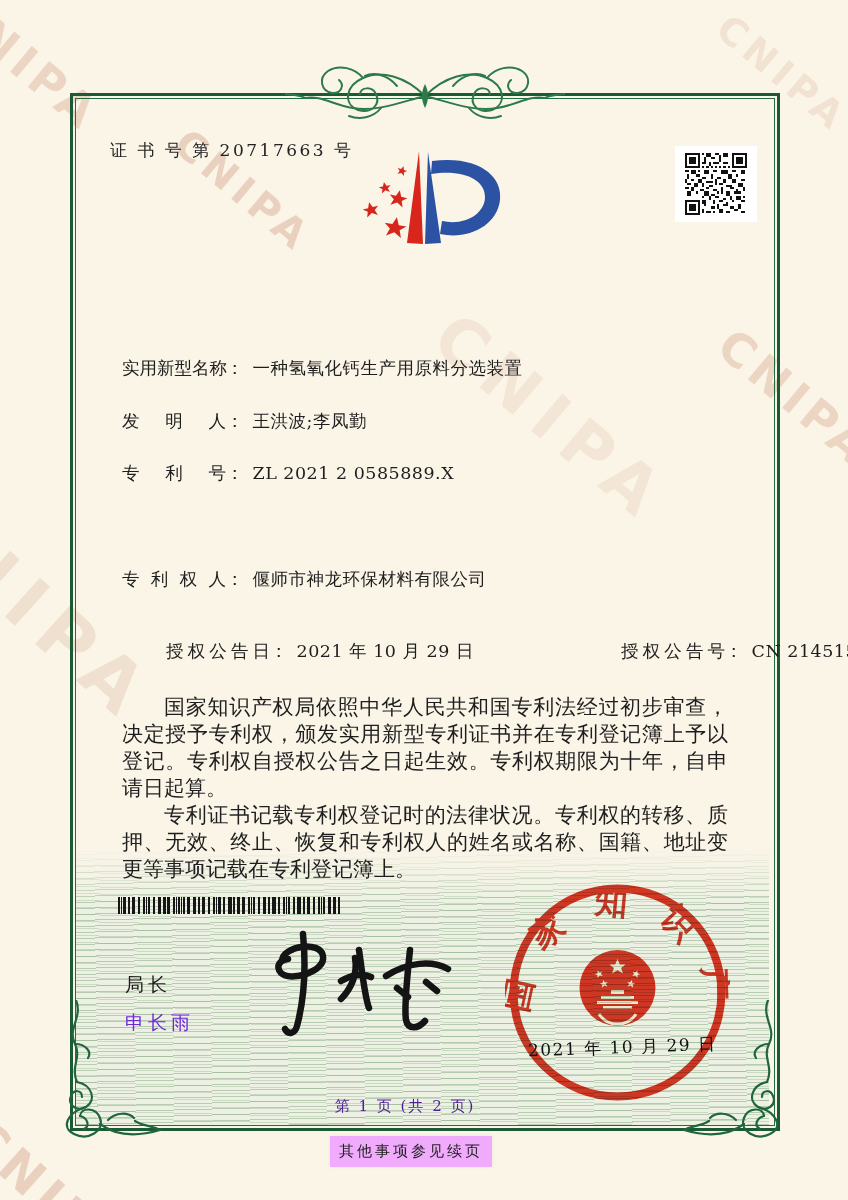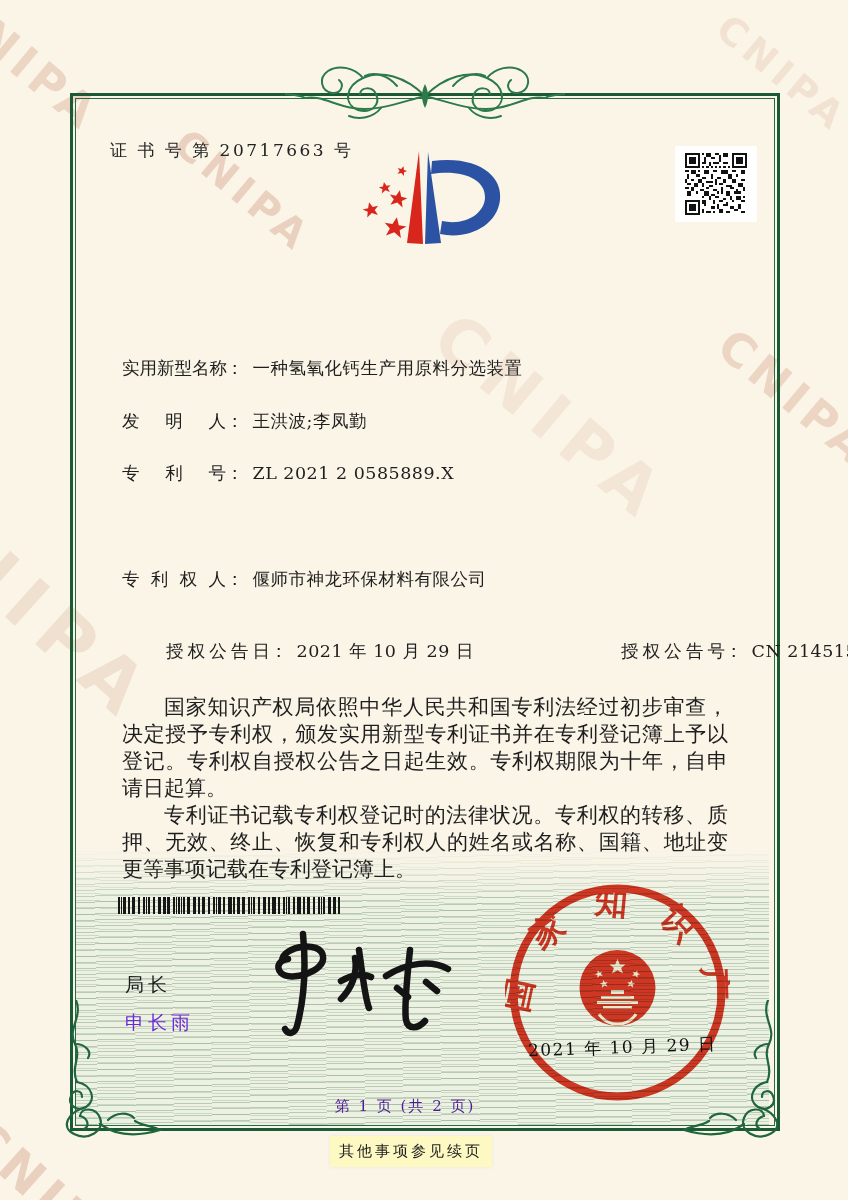--- a/index.html
+++ b/index.html
@@ -58,21 +58,21 @@
   .officer-title{position:absolute;left:125px;top:972px;font-size:19px;letter-spacing:4px;color:#1a1a1a;
                  font-family:"DejaVu Sans","Liberation Sans",sans-serif;}
   .officer-name{position:absolute;left:125px;top:1010px;font-size:19px;letter-spacing:4px;color:#6d28d9;
                 font-family:"DejaVu Sans","Liberation Sans",sans-serif;}
   .signature{position:absolute;left:258px;top:928px;}
   .seal{position:absolute;left:505px;top:880px;opacity:.93;mix-blend-mode:multiply;}
   .seal-date{position:absolute;left:528px;top:1036px;font-size:17px;letter-spacing:1.5px;color:#111;
              transform:rotate(-2deg);}
   .page-info{position:absolute;left:0;top:1097px;width:810px;text-align:center;font-size:15px;
              letter-spacing:2px;color:#4c1d95;}
-  .cont-box{position:absolute;left:330px;top:1136px;width:162px;height:31px;background:#fef9c3;
+  .cont-box{position:absolute;left:330px;top:1136px;width:162px;height:31px;background:#f0abfc;
             display:flex;align-items:center;justify-content:center;box-shadow:0 0 4px rgba(0,0,0,.06);}
   .cont-box span{font-size:15px;letter-spacing:3px;color:#222;}
 
   .orn{position:absolute;pointer-events:none;}
 </style>
 </head>
 <body>
 
 <div class="page">
 

